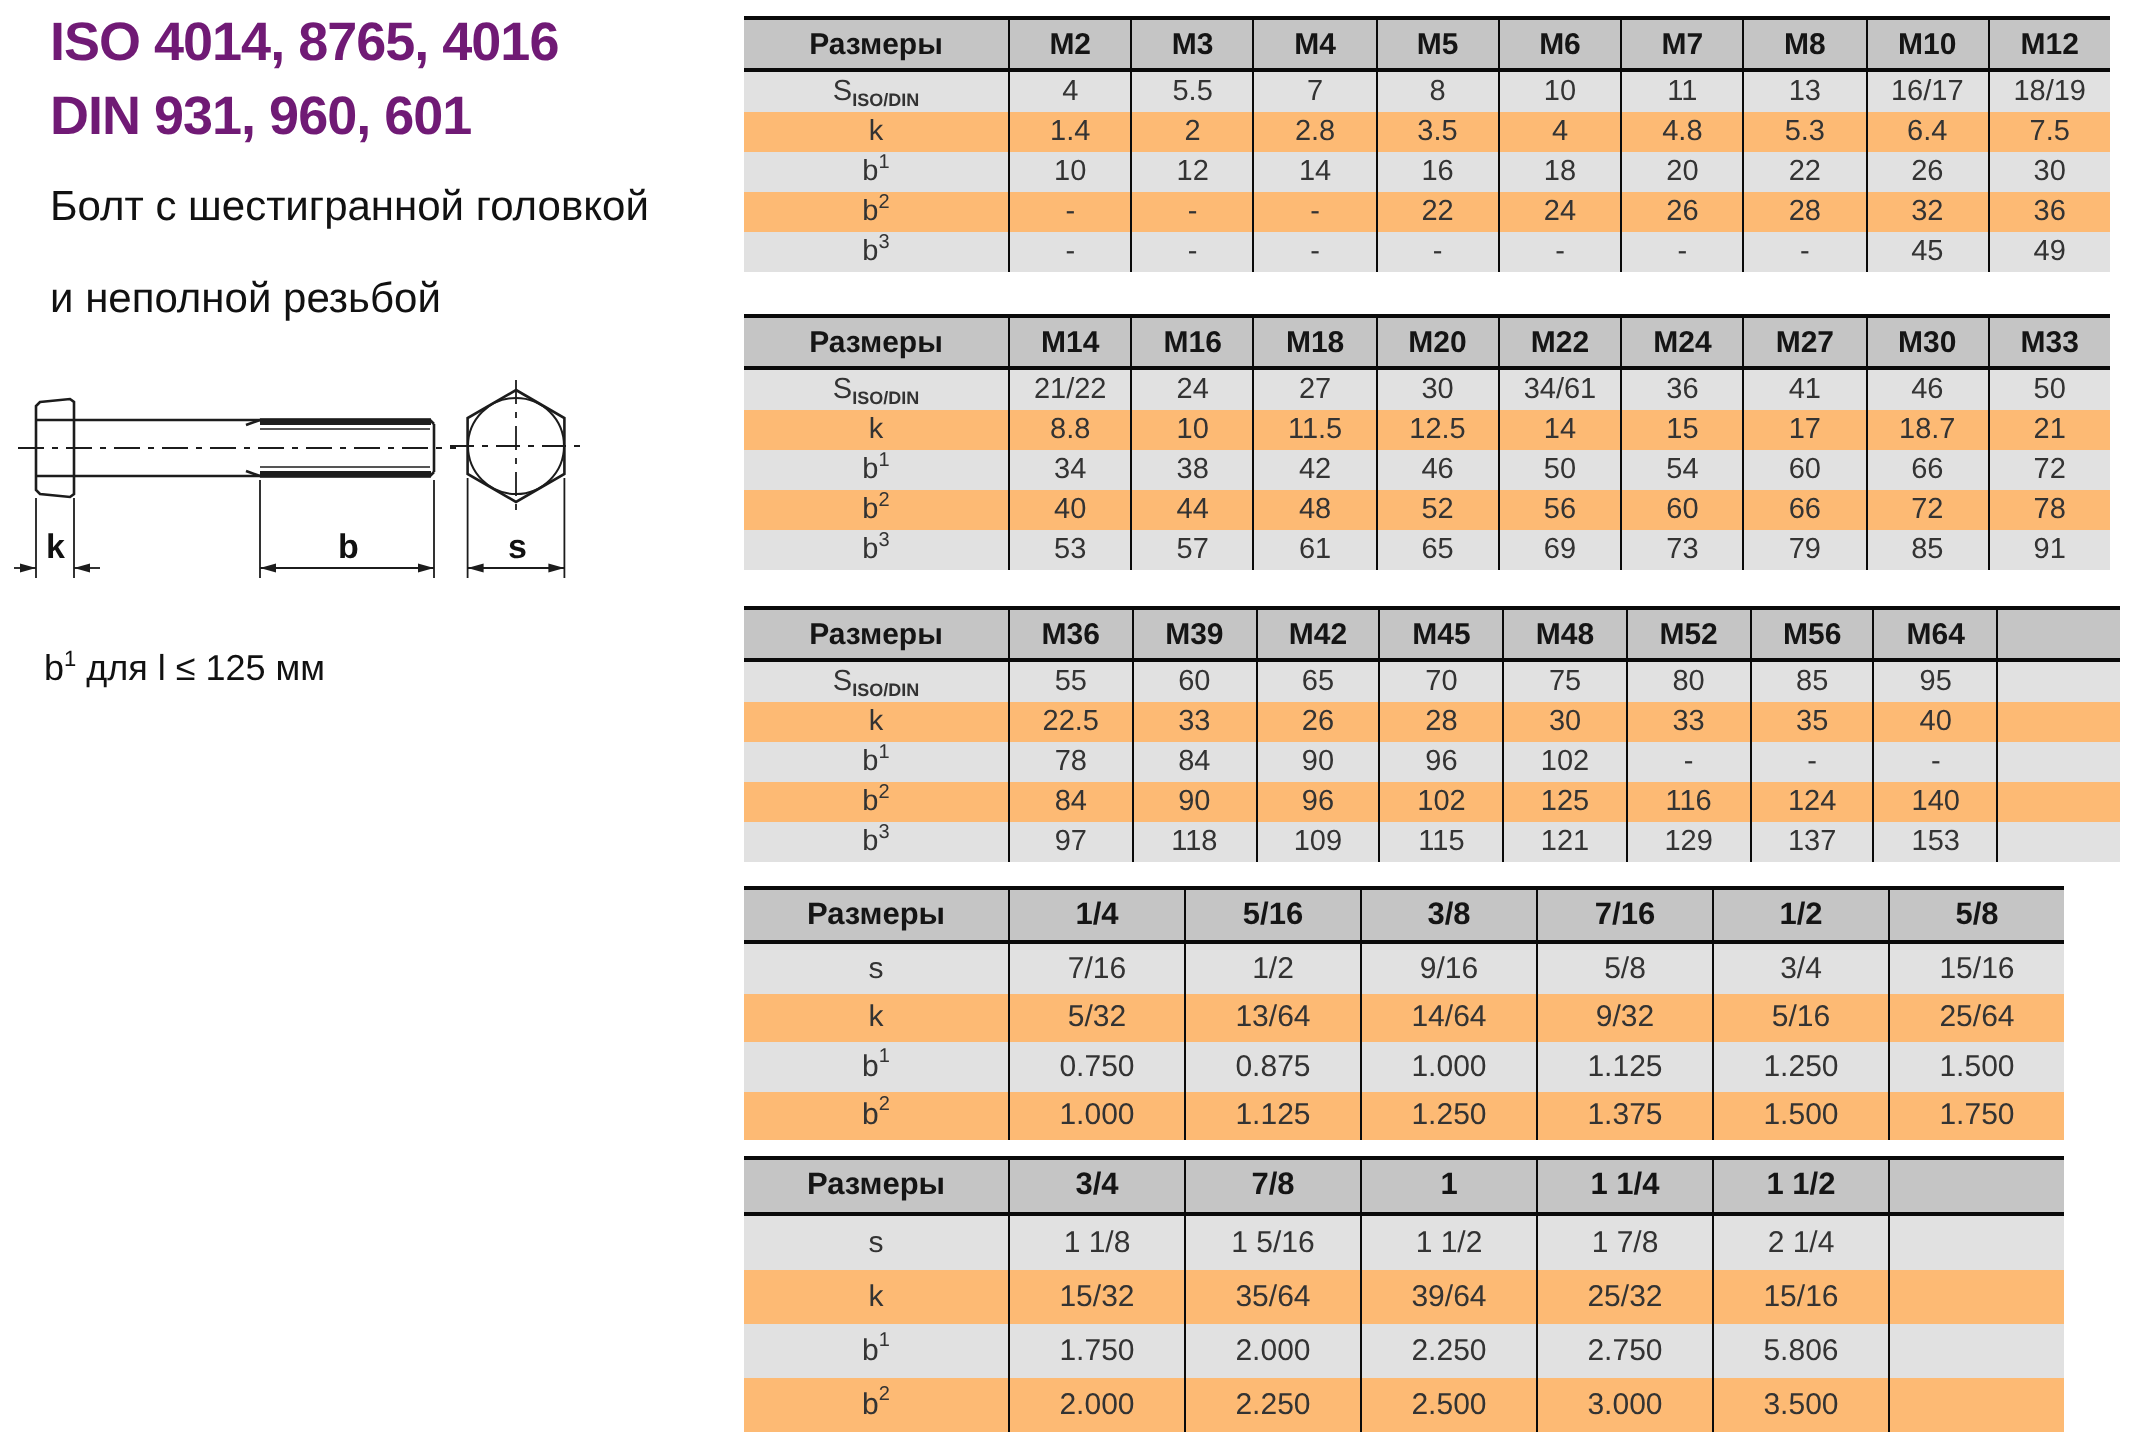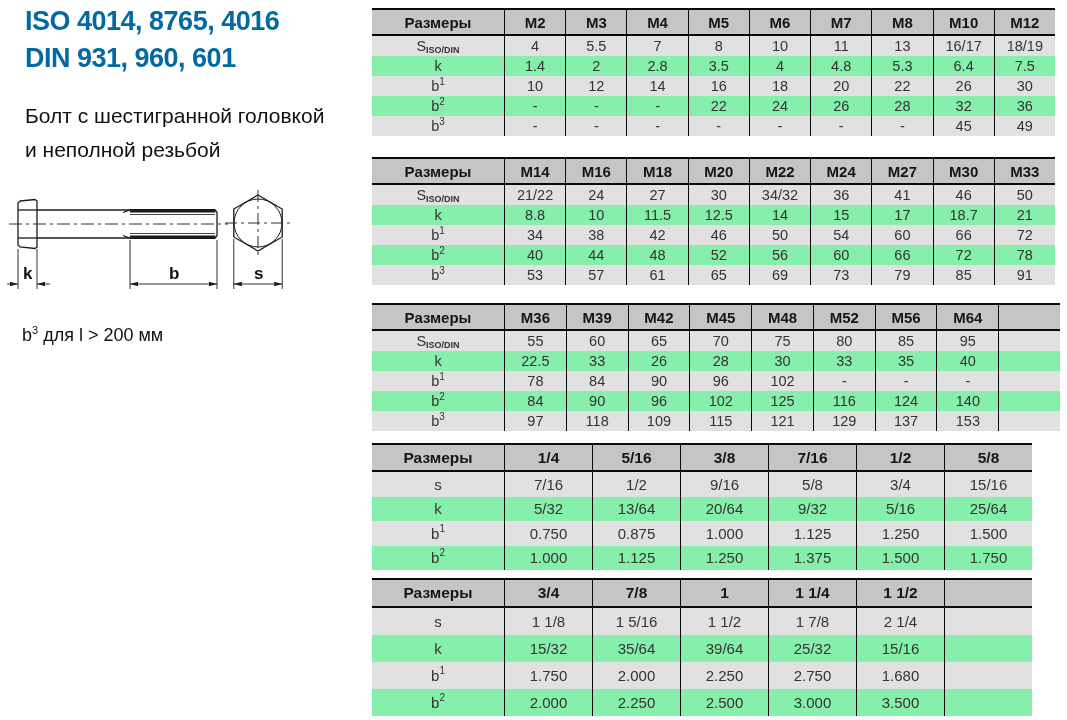--- a/index.html
+++ b/index.html
@@ -3,33 +3,33 @@
 <meta charset="utf-8">
 <style>
   html,body{margin:0;padding:0;}
   body{
     width:1067px;height:720px;position:relative;background:#ffffff;
     font-family:"Liberation Sans", sans-serif;overflow:hidden;
     --header-bg:#c5c5c5;--stripe-bg:#e1e1e1;--border:#0a0a0a;--text:#333333;
   }
   .abs{position:absolute;}
   
-  .title-line{left:25px;font-weight:700;font-size:27px;color:#0369a1;letter-spacing:-0.5px;white-space:nowrap;}
+  .title-line{left:25px;font-weight:700;font-size:27px;color:#701a75;letter-spacing:-0.5px;white-space:nowrap;}
   .title1{top:6px;}
   .title2{top:43px;}
   .subtitle-line{left:25px;font-size:21px;color:#111;white-space:nowrap;}
-  .sub1{top:104px;}
+  .sub1{top:92px;}
   .sub2{top:138px;}
   .notes{left:22px;top:316px;font-size:18px;color:#111;line-height:28px;}
   .note sup{font-size:11px;}
   .note .ntext{margin-left:5px;}
   
   #drawing{left:6px;top:188px;}
   
-  .dtable{position:absolute;border-top:2px solid var(--border);box-sizing:border-box;background:#86efac;}
+  .dtable{position:absolute;border-top:2px solid var(--border);box-sizing:border-box;background:#fdba74;}
   .trow{display:flex;width:100%;}
   .hrow{background:var(--header-bg);border-bottom:2.5px solid var(--border);}
   .stripe{background:var(--stripe-bg);}
   .tcell{box-sizing:border-box;display:flex;align-items:center;justify-content:center;white-space:nowrap;}
   .trow .tcell + .tcell{border-left:1.3px solid var(--border);}
   .lcell{width:132px;flex:none;}
   .dcell{flex:1;}
   .hcell{font-weight:700;font-size:15px;color:#151515;}
   .drow .tcell{font-size:14.5px;color:var(--text);}
   .t4 .drow .tcell,.t5 .drow .tcell{font-size:15px;}
@@ -112,21 +112,21 @@
     <path d="M211 96 L203 93.8 L203 98.2 Z"></path>
     <path d="M227.8 96 L235.8 93.8 L235.8 98.2 Z"></path>
     <path d="M276.2 96 L268.2 93.8 L268.2 98.2 Z"></path>
   </g>
   <text x="17" y="91">k</text>
   <text x="163" y="91">b</text>
   <text x="248" y="91">s</text>
 </svg>
 
 <div class="abs notes">
-  <div class="note"><span>b</span><sup>3</sup><span class="ntext">для l &gt; 200 мм</span></div>
+  <div class="note"><span>b</span><sup>1</sup><span class="ntext">для l ≤ 125 мм</span></div>
 </div>
 
 <div class="dtable t1">
     <div class="trow hrow">
       <div class="tcell lcell hcell">Размеры</div>
       <div class="tcell dcell hcell">M2</div>
       <div class="tcell dcell hcell">M3</div>
       <div class="tcell dcell hcell">M4</div>
       <div class="tcell dcell hcell">M5</div>
       <div class="tcell dcell hcell">M6</div>
@@ -225,21 +225,21 @@
     </div>
     <div class="trow drow stripe">
       <div class="tcell lcell">
         <span>S</span>
         <span class="rl-sub">ISO/DIN</span>
       </div>
       <div class="tcell dcell">21/22</div>
       <div class="tcell dcell">24</div>
       <div class="tcell dcell">27</div>
       <div class="tcell dcell">30</div>
-      <div class="tcell dcell">34/32</div>
+      <div class="tcell dcell">34/61</div>
       <div class="tcell dcell">36</div>
       <div class="tcell dcell">41</div>
       <div class="tcell dcell">46</div>
       <div class="tcell dcell">50</div>
     </div>
     <div class="trow drow">
       <div class="tcell lcell">
         <span>k</span>
       </div>
       <div class="tcell dcell">8.8</div>
@@ -406,21 +406,21 @@
       <div class="tcell dcell">5/8</div>
       <div class="tcell dcell">3/4</div>
       <div class="tcell dcell">15/16</div>
     </div>
     <div class="trow drow">
       <div class="tcell lcell">
         <span>k</span>
       </div>
       <div class="tcell dcell">5/32</div>
       <div class="tcell dcell">13/64</div>
-      <div class="tcell dcell">20/64</div>
+      <div class="tcell dcell">14/64</div>
       <div class="tcell dcell">9/32</div>
       <div class="tcell dcell">5/16</div>
       <div class="tcell dcell">25/64</div>
     </div>
     <div class="trow drow stripe">
       <div class="tcell lcell">
         <span>b</span>
         <span class="rl-sup">1</span>
       </div>
       <div class="tcell dcell">0.750</div>
@@ -477,21 +477,21 @@
     </div>
     <div class="trow drow stripe">
       <div class="tcell lcell">
         <span>b</span>
         <span class="rl-sup">1</span>
       </div>
       <div class="tcell dcell">1.750</div>
       <div class="tcell dcell">2.000</div>
       <div class="tcell dcell">2.250</div>
       <div class="tcell dcell">2.750</div>
-      <div class="tcell dcell">1.680</div>
+      <div class="tcell dcell">5.806</div>
       <div class="tcell dcell"></div>
     </div>
     <div class="trow drow">
       <div class="tcell lcell">
         <span>b</span>
         <span class="rl-sup">2</span>
       </div>
       <div class="tcell dcell">2.000</div>
       <div class="tcell dcell">2.250</div>
       <div class="tcell dcell">2.500</div>

